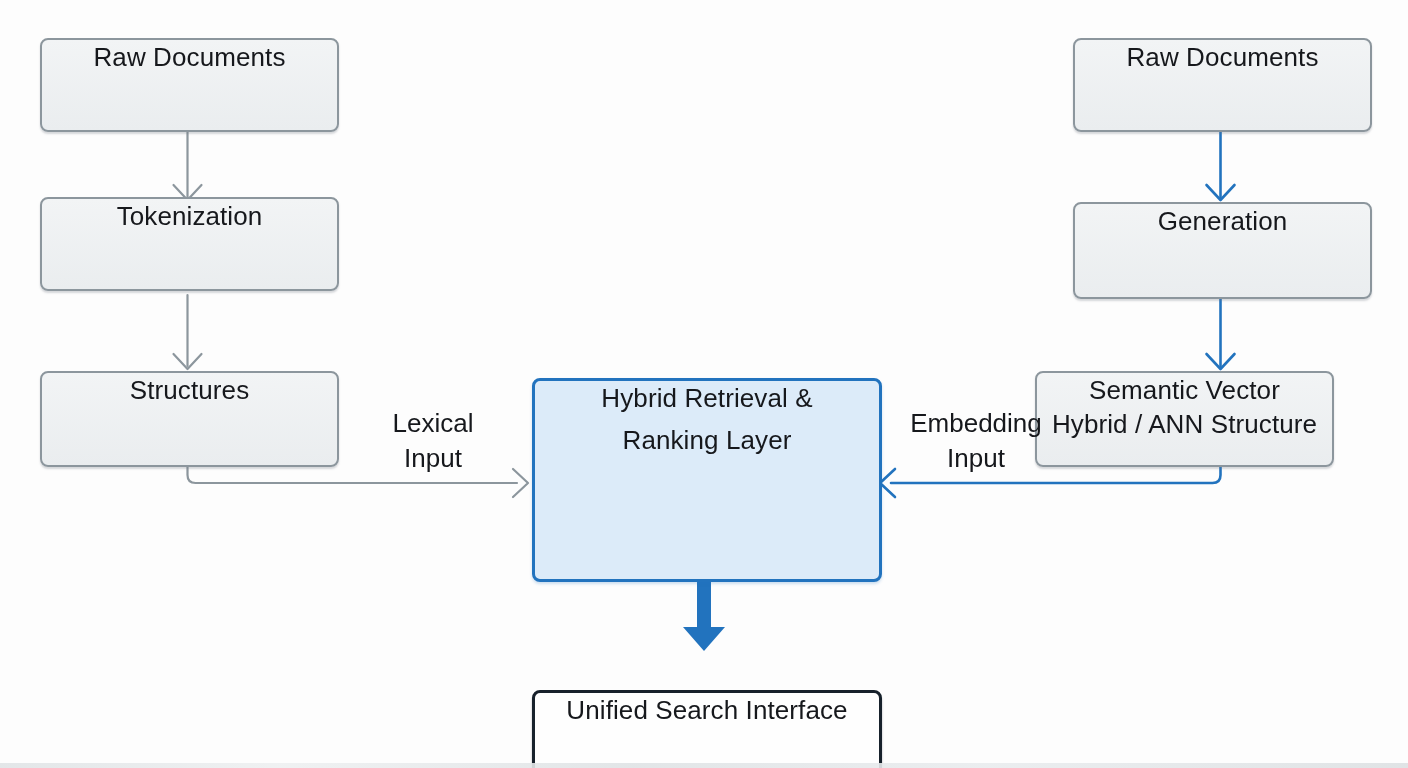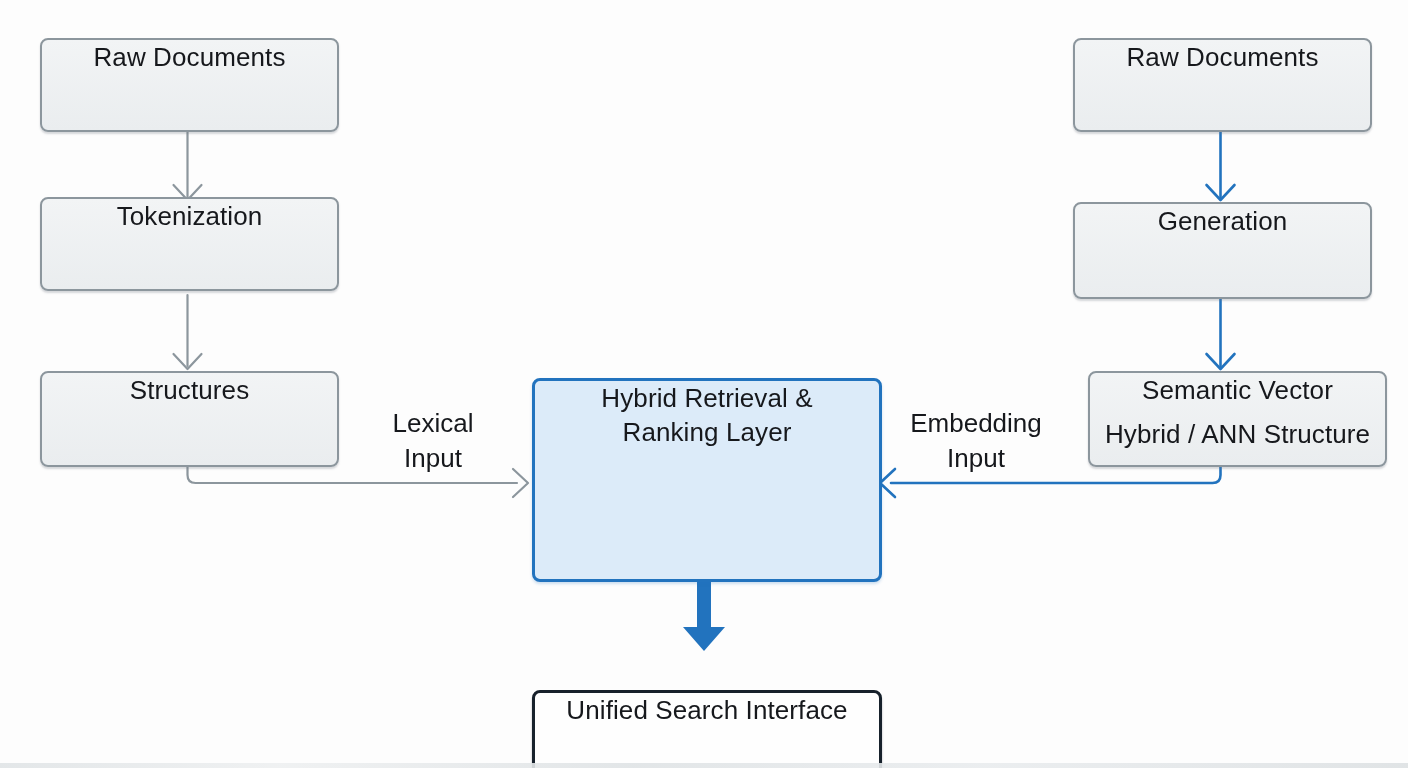--- a/index.html
+++ b/index.html
@@ -65,20 +65,21 @@
   }
   .node.gray{
     background:linear-gradient(#f2f4f5,#eaedef);
     border:2px solid var(--node-border);
     box-shadow:0 2px 2px rgba(110,120,128,0.28);
   }
   .node.blue{
     background:var(--accent-blue-fill);
     border:3px solid var(--accent-blue);
     box-shadow:0 2px 3px rgba(34,115,190,0.22);
+    gap:8px;
   }
   .node.outline{
     background:#fefefe;
     border:3px solid var(--dark-border);
     box-shadow:0 3px 2px rgba(20,30,43,0.38);
     margin-top:40px;
   }
   .edge-label{
     position:absolute;
     z-index:2;
@@ -96,21 +97,21 @@
     background:linear-gradient(90deg,#e0e4e6 0%,#eef0f1 20%,#dfe3e5 45%,#e9ecee 70%,#dde1e3 100%);
     opacity:0.9;
   }
 
   
   .pos-left-raw       {left:40px;   top:38px;  width:295px; height:90px;}
   .pos-left-token     {left:40px;   top:197px; width:295px; height:90px;}
   .pos-left-postings  {left:40px;   top:371px; width:295px; height:92px;}
   .pos-right-raw      {left:1073px; top:38px;  width:295px; height:90px;}
   .pos-right-embed    {left:1073px; top:202px; width:295px; height:93px;}
-  .pos-right-vector   {left:1088px; top:371px; width:295px; height:92px;gap:10px;}
+  .pos-right-vector   {left:1035px; top:371px; width:295px; height:92px;}
   .pos-hybrid         {left:532px;  top:378px; width:344px; height:198px;}
   .pos-unified        {left:532px;  top:650px; width:344px; height:80px;}
   .pos-lexical-label  {left:353px;  top:406px;}
   .pos-semantic-label {left:896px;  top:406px;}
 </style>
 </head>
 <body>
 
 <div class="canvas">
 

